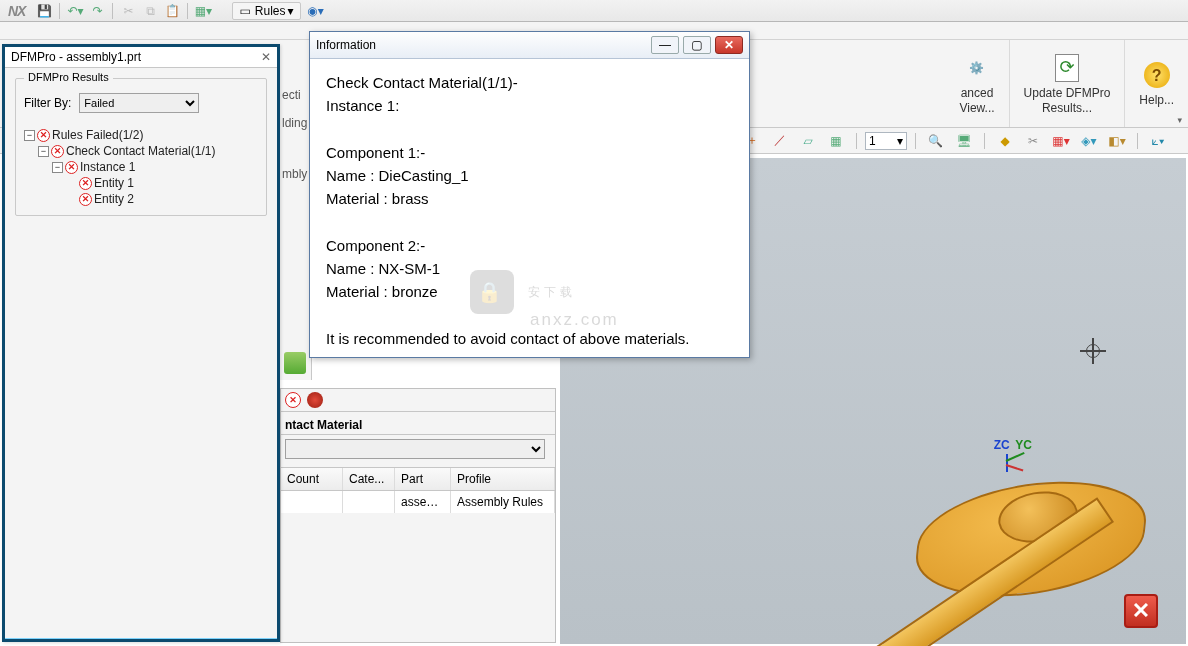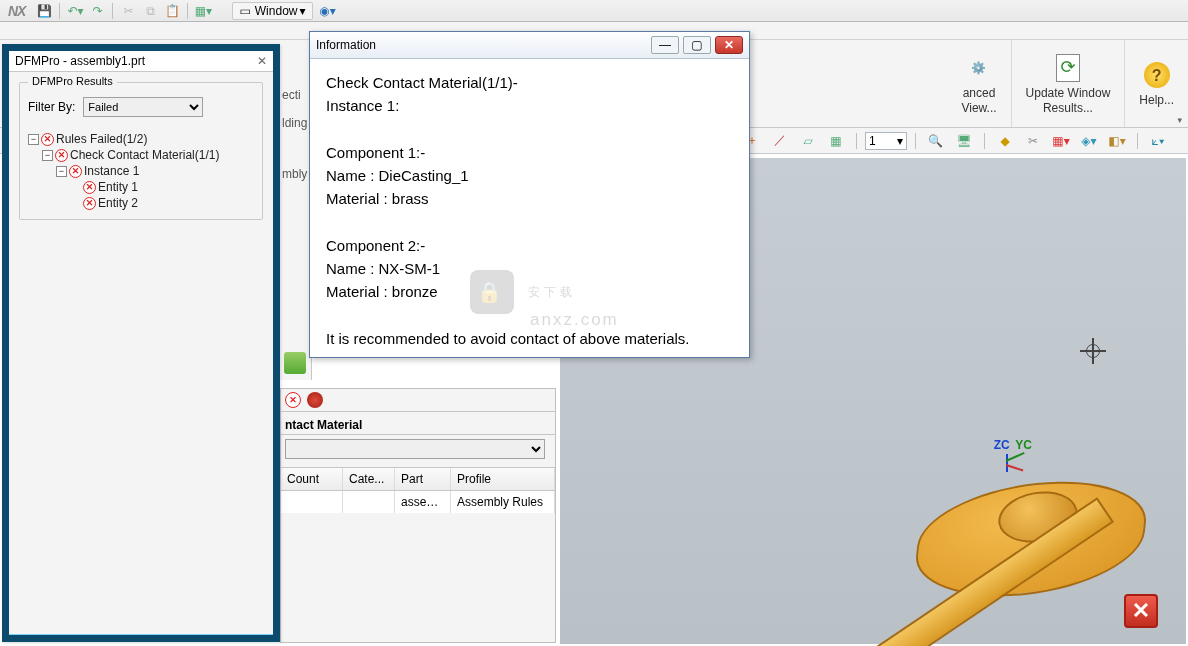--- a/index.html
+++ b/index.html
@@ -16,21 +16,21 @@
 
 .ribbon-area { height:88px; background:#f4f4f4; border-bottom:1px solid #c9c9c9; display:flex; position:relative;}
 .ribbon-btn { display:flex; flex-direction:column; align-items:center; justify-content:center; padding:4px 10px; font-size:11px; color:#333; text-align:center; line-height:1.2;}
 .ribbon-btn .ricon { width:32px; height:32px; display:flex; align-items:center; justify-content:center; margin-bottom:2px;}
 .ribbon-group { display:flex; border-right:1px solid #dadada; padding:2px 4px;}
 .left-occlude { width:282px; flex:0 0 282px;}
 .view-tb { height:26px; background:#f4f4f4; border-bottom:1px solid #c9c9c9; display:flex; align-items:center; padding-left:574px; gap:4px;}
 .view-tb .tb-icon { width:20px; border:1px solid transparent; border-radius:2px;}
 
 
-.dfmpro-panel { position:absolute; left:2px; top:44px; width:278px; height:598px; background:#7dd3fc; border:7px solid #0c4a6e; box-shadow:1px 1px 3px rgba(0,0,0,.15); z-index:5;}
+.dfmpro-panel { position:absolute; left:2px; top:44px; width:278px; height:598px; background:#7dd3fc; border:3px solid #0c4a6e; box-shadow:1px 1px 3px rgba(0,0,0,.15); z-index:5;}
 .dfmpro-title { background:#fff; border-bottom:1px solid #c7c7c7; padding:3px 6px; display:flex; justify-content:space-between; align-items:center; font-size:11px;}
 .dfmpro-title .close { cursor:pointer; color:#666;}
 .dfmpro-body { padding:10px; background:#f4f4f4; height:calc(100% - 22px);}
 .results-frame { border:1px solid #c9c9c9; border-radius:2px; background:#f4f4f4; padding:8px; position:relative;}
 .results-legend { position:absolute; top:-8px; left:8px; background:#f4f4f4; padding:0 4px; font-size:11px;}
 .filter-row { display:flex; align-items:center; gap:8px; margin:6px 0 14px 0;}
 .filter-row select { width:120px; height:20px; font-size:11px; border:1px solid #a0a0a0;}
 .tree { font-size:11px; color:#222;}
 .tree-node { display:flex; align-items:center; gap:2px; padding:1px 0; white-space:nowrap;}
 .tree-toggle { width:11px; height:11px; border:1px solid #888; display:inline-flex; align-items:center; justify-content:center; font-size:9px; line-height:1; background:#fff; cursor:pointer;}
@@ -95,21 +95,21 @@
   <span class="tb-icon">↷</span>
   <span class="tb-sep"></span>
   <span class="tb-icon" style="color:#bbb;">✂</span>
   <span class="tb-icon" style="color:#bbb;">⧉</span>
   <span class="tb-icon" style="color:#bbb;">📋</span>
   <span class="tb-sep"></span>
   <span class="tb-icon">▦▾</span>
   <span style="width:18px;"></span>
   <span class="window-btn">
     <span style="margin-right:4px;">▭</span>
-    <span>Window</span>
+    <span>Rules</span>
     <span style="margin-left:2px;">▾</span>
   </span>
   <span class="tb-icon" style="color:#2a6db8;margin-left:6px;">◉▾</span>
 </div>
 
 <div class="menu-strip"></div>
 
 <div class="ribbon-area">
   <div class="left-occlude"></div>
   <div style="flex:1;"></div>
@@ -119,21 +119,21 @@
       <div style="white-space:pre;">anced
 View...</div>
     </div>
   </div>
   <div class="ribbon-group">
     <div class="ribbon-btn">
       <div class="ricon" style="position:relative;">
         <span style="position:absolute;width:24px;height:28px;border:1px solid #888;background:#fff;"></span>
         <span style="position:relative;color:#2f8a2f;font-size:18px;">⟳</span>
       </div>
-      <div style="white-space:pre;">Update Window
+      <div style="white-space:pre;">Update DFMPro
 Results...</div>
     </div>
   </div>
   <div class="ribbon-group" style="border-right:none;">
     <div class="ribbon-btn">
       <div class="ricon">
           <span style="width:26px;height:26px;border-radius:50%;background:radial-gradient(#ffe06a,#e7a600);display:flex;align-items:center;justify-content:center;color:#7a4a00;font-weight:bold;font-size:16px;">?</span>
         </div>
       <div>Help...</div>
     </div>

